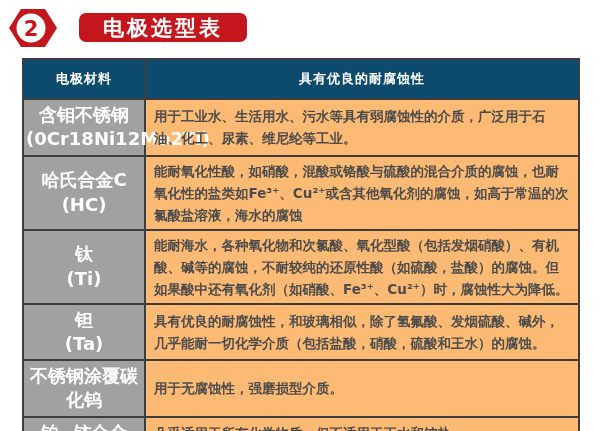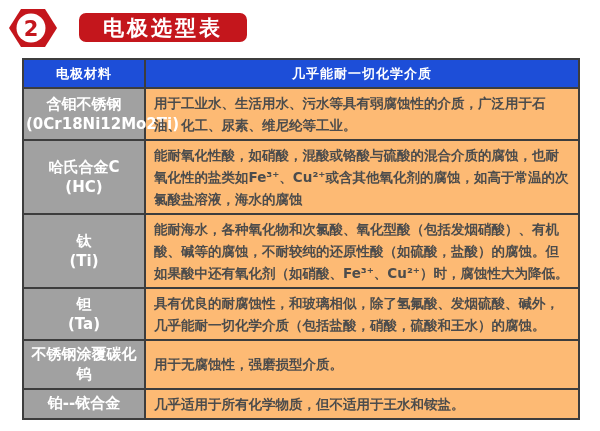--- a/index.html
+++ b/index.html
@@ -32,28 +32,28 @@
     width: 558px;
     border-collapse: collapse;
     table-layout: fixed;
   }
   table.sel th, table.sel td {
     border: 2px solid #3d3d3d;
     vertical-align: middle;
   }
   table.sel col.c1 { width: 122px; }
   th.hd {
-    background: #1d4ed8; color: #ffffff;
+    background: #0c4a6e; color: #ffffff;
     font-size: 13px; font-weight: bold;
-    text-align: center; height: 29px;
+    text-align: center; height: 40px;
     letter-spacing: 1px;
   }
   td.mat {
     background: #a1a1a1; color: #ffffff;
-    font-size: 15px; font-weight: bold;
+    font-size: 18px; font-weight: bold;
     text-align: center; line-height: 1.35;
     padding: 3px 2px;
   }
   td.desc {
     background: #fdba74; color: #4c4c4c;
     font-size: 13.5px; font-weight: bold;
     line-height: 22px; text-align: left;
     padding: 3px 8px 3px 8px;
   }
   tr.r1 { height: 50px; }
@@ -80,21 +80,21 @@
   </div>
 
   <table class="sel">
     <colgroup>
         <col class="c1">
         <col>
       </colgroup>
     <thead>
       <tr>
         <th class="hd">电极材料</th>
-        <th class="hd">几乎能耐一切化学介质</th>
+        <th class="hd">具有优良的耐腐蚀性</th>
       </tr>
     </thead>
     <tbody>
       <tr class="r1">
         <td class="mat">
           <span class="code-line">含钼不锈钢</span>
           <span class="code-line">(0Cr18Ni12Mo2Ti)</span>
         </td>
         <td class="desc">用于工业水、生活用水、污水等具有弱腐蚀性的介质，广泛用于石油、化工、尿素、维尼纶等工业。</td>
       </tr>

